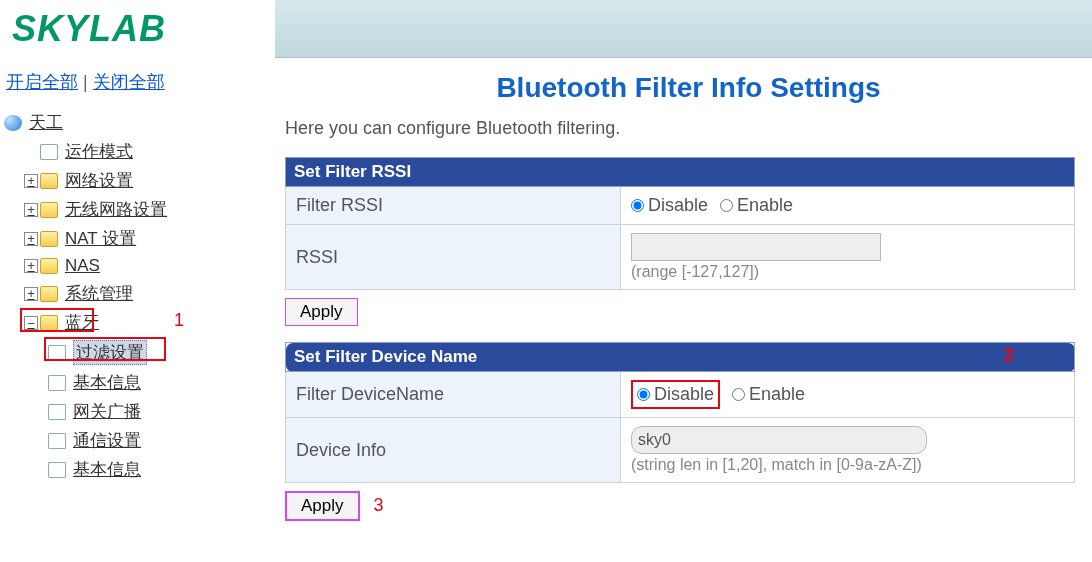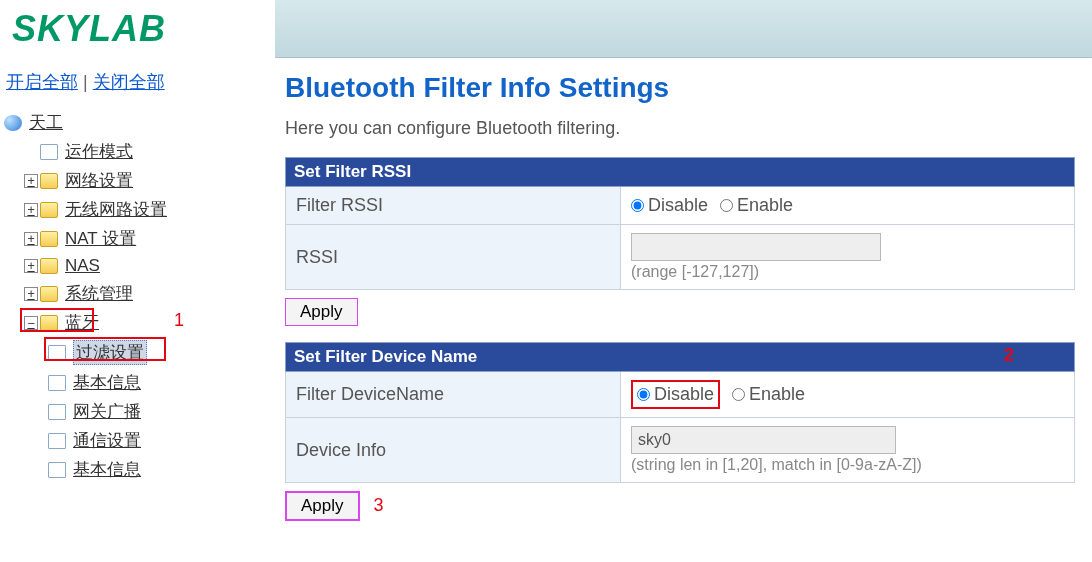--- a/index.html
+++ b/index.html
@@ -23,21 +23,21 @@
   .page-icon { background: #fff; border: 1px solid #8aa9c8; border-radius: 1px; width: 14px; height: 16px; }
   .globe-icon { background: radial-gradient(circle at 30% 30%, #bfe3ff, #2c7ad6); border-radius: 50%; width: 16px; height: 16px; }
   .tree .lbl { color: #333; }
   .tree .lbl.sel { background: #cfd8e6; border: 1px dotted #5b7fb8; padding: 0 2px; }
   .tree .indent-1 { padding-left: 20px; }
   .tree .indent-2 { padding-left: 44px; }
   .red-box { border: 2px solid #e30613; }
   .red-annot { color: #e30613; font-size: 18px; font-family: Arial; }
 
   .main { flex: 1; padding: 14px 0 20px 10px; position: relative; }
-  h1.page-title { color: #1264c9; font-size: 28px; font-weight: bold; margin-bottom: 14px; }
+  h1.page-title { color: #1264c9; font-size: 28px; font-weight: bold; margin-bottom: 14px; text-align: center; }
   .desc { font-size: 18px; color: #555; margin-bottom: 18px; }
   table.cfg { border-collapse: collapse; width: 790px; margin-bottom: 6px; }
   .cfg th { background: #2a4b9b; color: #fff; font-weight: bold; text-align: left; padding: 4px 8px; border: 1px solid #8aa0c8; font-size: 17px; }
   .cfg td { border: 1px solid #c8d2e0; padding: 8px 10px; font-size: 18px; color: #555; vertical-align: middle; }
   .cfg td.lbl { background: #ecf3fb; width: 335px; }
   .cfg td.val { background: #fff; }
   .hint { color: #888; font-size: 16px; margin-top: 2px; }
   input[type=text].inp { background: #eee; border: 1px solid #b9b9b9; padding: 4px 6px; font-size: 16px; color: #555; width: 250px; }
   button.apply { font-size: 17px; padding: 3px 14px; background: #f4f4f4; border: 1px solid #d946ef; cursor: pointer; margin-top: 2px; }
   .radio-row { display: flex; align-items: center; gap: 4px; }
@@ -170,21 +170,21 @@
     </tbody>
       </table>
     <button class="apply">Apply</button>
 
     <div class="spacer-after-apply"></div>
 
     
     <table class="cfg">
       <tbody>
           <tr>
-        <th colspan="2" style="position:relative;">
+        <th colspan="2" style="position:relative;border-radius:7px;">
           <span>Set Filter Device Name</span>
           <span class="red-annot" style="position:absolute; right:60px; top:2px;">2</span>
         </th>
       </tr>
       <tr>
         <td class="lbl">Filter DeviceName</td>
         <td class="val">
           <div class="radio-row">
             <label class="red-box" style="padding:2px 4px;">
               <input type="radio" name="fdn" checked="" style="">
@@ -193,21 +193,21 @@
             <label style="margin-left:8px;">
               <input type="radio" name="fdn" style="">
               <span>Enable</span>
             </label>
           </div>
         </td>
       </tr>
       <tr>
         <td class="lbl">Device Info</td>
         <td class="val">
-          <input type="text" class="inp" style="width: 265px;" value="sky0">
+          <input type="text" class="inp" style="width: 296px; border-radius: 11px;" value="sky0">
           <div class="hint">(string len in [1,20], match in [0-9a-zA-Z])</div>
         </td>
       </tr>
     </tbody>
       </table>
     <div style="display:flex; align-items:center; gap:14px;">
       <button class="apply red-box" style="border-width:2px;">Apply</button>
       <span class="red-annot">3</span>
     </div>
   </div>

